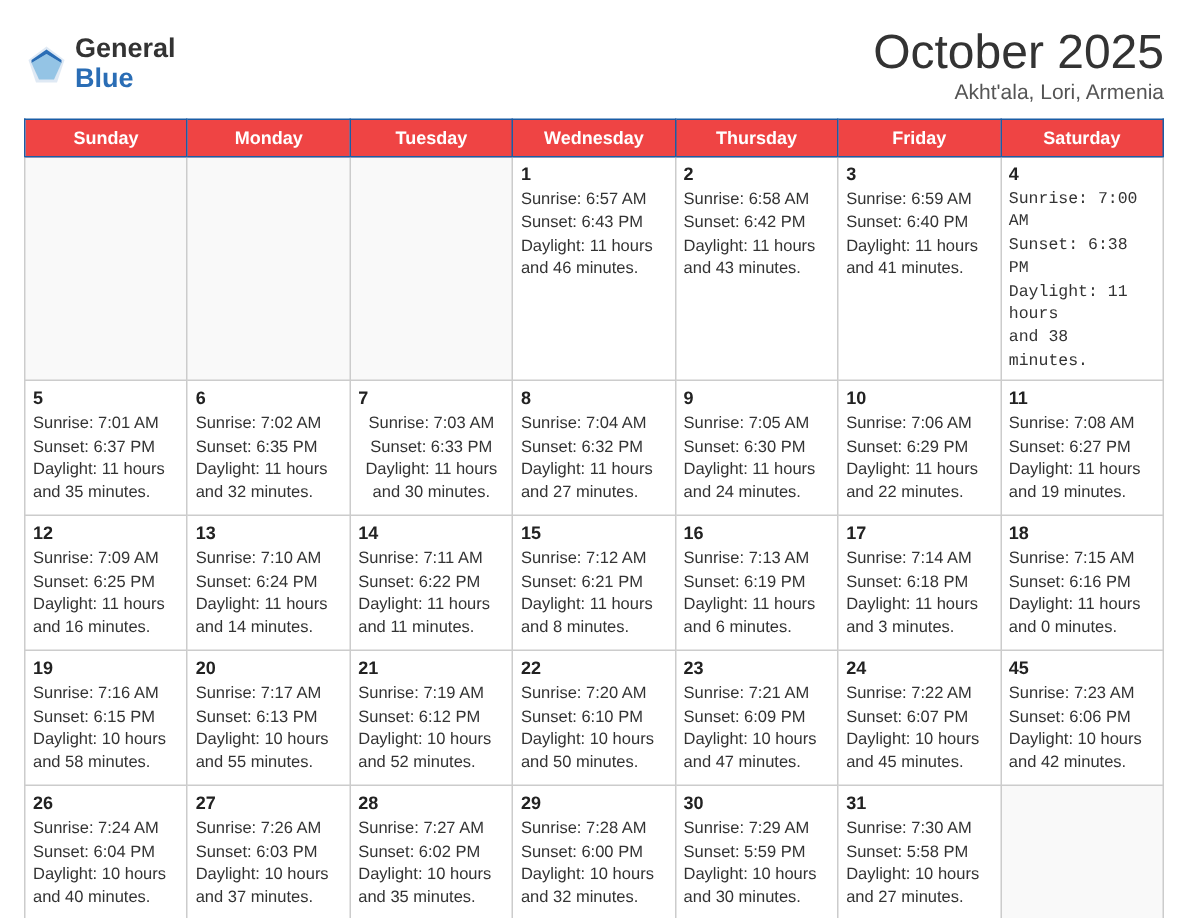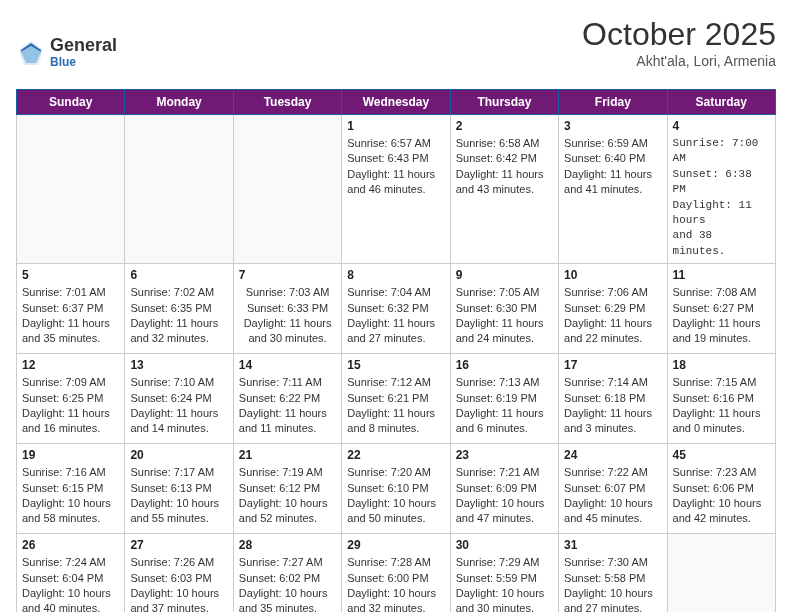--- a/index.html
+++ b/index.html
@@ -5,40 +5,40 @@
     * { margin: 0; padding: 0; box-sizing: border-box; }
     body {
       font-family: Arial, sans-serif;
       background: #fff;
       width: 792px;
       min-height: 612px;
       padding: 16px;
     }
     .header {
       display: flex;
-      align-items: flex-end;
+      align-items: center;
       justify-content: space-between;
-      margin-bottom: 20px;
+      margin-bottom: 10px;
     }
     .logo {
       display: flex;
       align-items: center;
     }
     .logo-text {
       display: flex;
       flex-direction: column;
       line-height: 1.1;
     }
     .logo-general {
       font-size: 18px;
       font-weight: bold;
       color: #333;
     }
     .logo-blue {
-      font-size: 12px;
+      font-size: 18px;
       font-weight: bold;
       color: #2a6db5;
     }
     .logo-icon {
       width: 30px;
       height: 30px;
       margin-right: 4px;
     }
     .title-block {
       text-align: right;
@@ -51,21 +51,21 @@
     .location {
       font-size: 14px;
       color: #555;
     }
     table {
       width: 100%;
       border-collapse: collapse;
       table-layout: fixed;
     }
     .day-header {
-      background: #701a75;
+      background: #ef4444;
       color: #fff;
       text-align: center;
       font-size: 12px;
       font-weight: bold;
       padding: 5px 2px;
       border: 1px solid #1a5da5;
     }
     .cal-cell {
       border: 1px solid #ccc;
       vertical-align: top;

